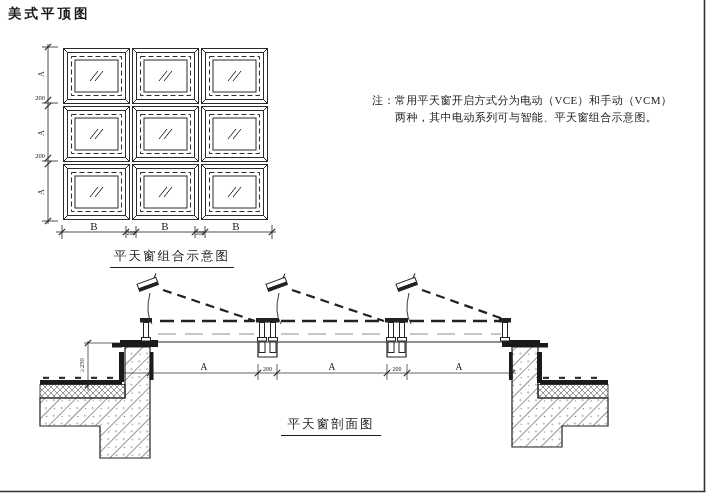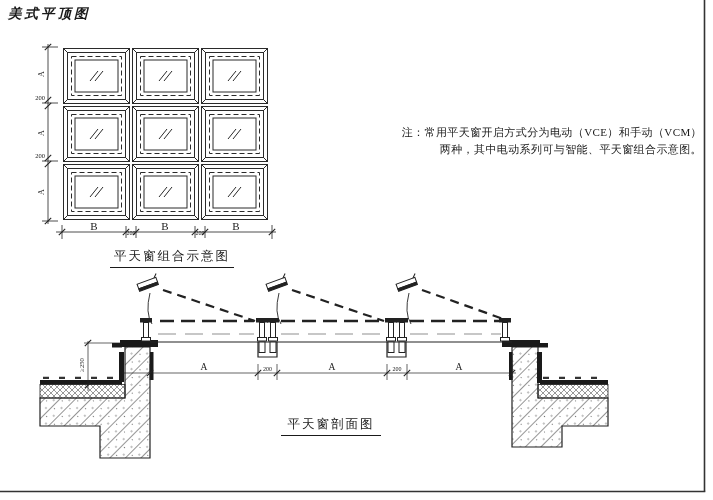--- a/index.html
+++ b/index.html
@@ -1,20 +1,20 @@
 <!DOCTYPE html>
 <html><head>
 <meta charset="utf-8">
 <style>
   html,body{margin:0;padding:0;background:#fff;}
   #sheet{position:relative;width:713px;height:500px;background:#ffffff;overflow:hidden;
          font-family:"Liberation Serif", serif;color:#1a1a1a;}
   #drawing{position:absolute;left:0;top:0;}
-  .title{position:absolute;left:8px;top:5px;font-size:13.5px;letter-spacing:3px;font-weight:bold;font-style:italic;}
-  .note{position:absolute;left:372px;top:124px;width:330px;font-size:11px;line-height:17px;letter-spacing:0.4px;text-align:right;}
+  .title{position:absolute;left:8px;top:5px;font-size:13.5px;letter-spacing:3px;font-weight:bold;}
+  .note{position:absolute;left:372px;top:92px;width:330px;font-size:11px;line-height:17px;letter-spacing:0.4px;}
   .note .row{white-space:nowrap;}
   .note .indent{padding-left:23px;}
   .caption{position:absolute;text-align:center;font-size:12.5px;letter-spacing:2px;
            border-bottom:1px solid #1a1a1a;padding-bottom:2px;}
   .cap-plan{left:110px;top:248px;width:124px;}
   .cap-sec{left:281px;top:416px;width:100px;}
   svg text{font-family:"Liberation Serif", serif;fill:#1a1a1a;}
 </style>
 </head>
 <body>

